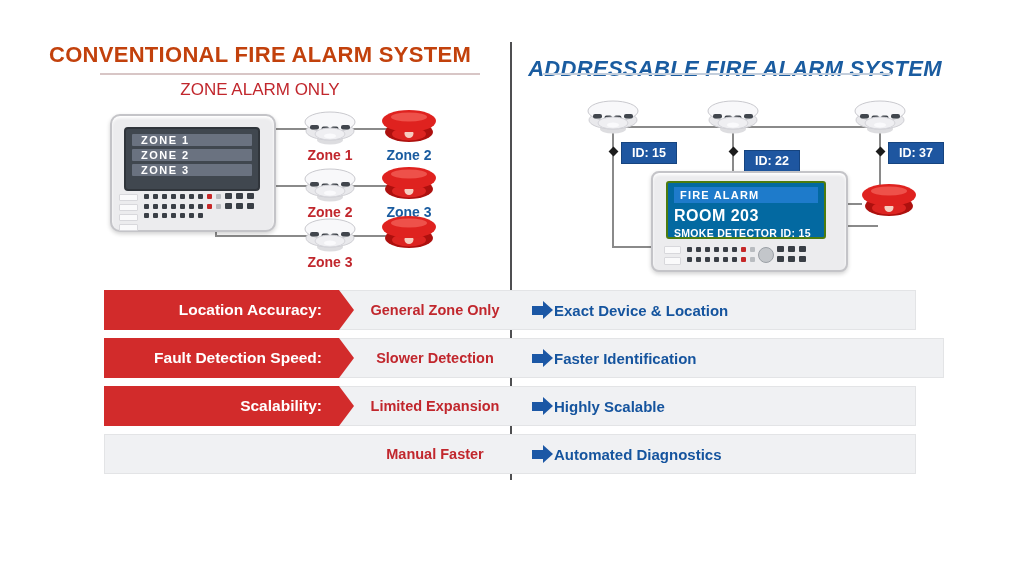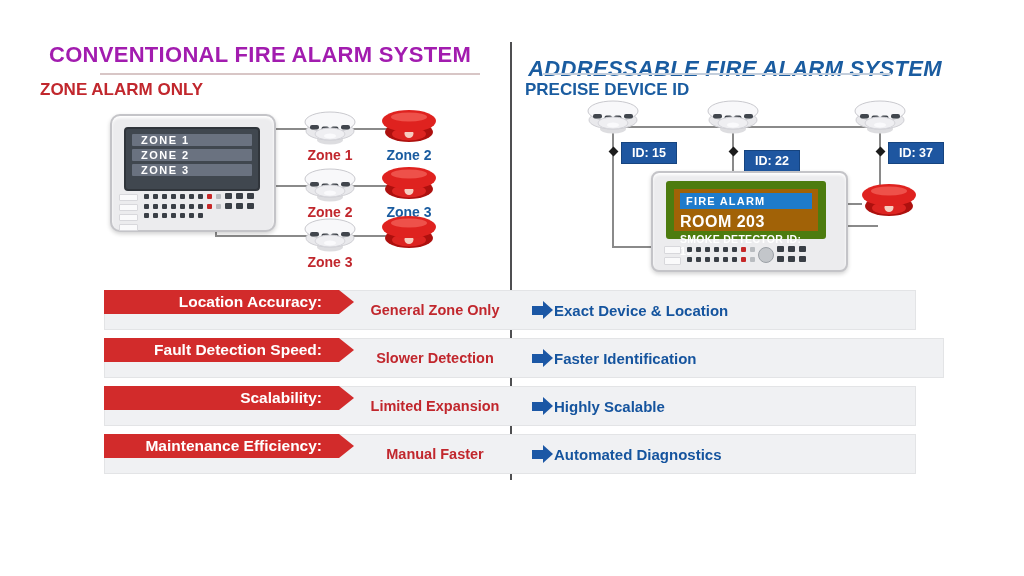--- a/index.html
+++ b/index.html
@@ -2,23 +2,23 @@
 <html><head>
 <meta charset="utf-8">
 <style>
   html,body{margin:0;padding:0;background:#ffffff;}
   .stage{position:relative;width:1024px;height:576px;background:#ffffff;overflow:hidden;
          font-family:"Liberation Sans",sans-serif;}
   .abs{position:absolute;}
 
   
   .col-title{font-size:22px;font-weight:800;text-align:center;letter-spacing:.3px;margin:0;}
-  .col-title.red{color:#a21caf;}
+  .col-title.red{color:#c2410c;}
   .col-title.blue{color:#1A5CA0;}
-  .col-sub{font-size:17px;font-weight:700;text-align:left;margin:0;}
+  .col-sub{font-size:17px;font-weight:400;text-align:center;margin:0;}
   .col-sub.red{color:#C1272D;}
   .col-sub.blue{color:#1A5CA0;}
   .hr{height:2px;}
   .v-divider{width:2px;background:#4F4F51;}
 
   
   .wire{background:#8A8A8A;}
   .diamond{width:7px;height:7px;background:#1c1c1c;transform:rotate(45deg);}
 
   
@@ -32,39 +32,39 @@
   .slat{width:17px;height:5px;background:#FAFAFB;border:1px solid #D8D8DC;border-radius:1px;}
   .btns{position:absolute;display:flex;flex-direction:column;gap:4px;}
   .btn-row{display:flex;gap:4px;align-items:center;}
   .sq{width:5px;height:5px;background:#3A3F46;border-radius:1px;flex:0 0 auto;}
   .sq.red{background:#C62828;}
   .sq.gray{background:#B9BCC0;}
   .sq.big{width:7px;height:6px;}
   .knob{width:14px;height:14px;border-radius:50%;background:#C3C6CA;border:1px solid #9BA0A6;}
 
   
-  .alarm-screen{background:#a16207;border:8px solid #4d7c0f;border-radius:3px;
+  .alarm-screen{background:#0369a1;border:2px solid #4d7c0f;border-radius:3px;
                 padding:4px 6px;box-sizing:border-box;}
   .alarm-head{background:#1E7BCB;color:#fff;font-size:11px;font-weight:700;
               letter-spacing:1.2px;padding:2px 6px;}
   .alarm-room{color:#fff;font-size:16px;font-weight:800;margin-top:4px;letter-spacing:.5px;}
   .alarm-detail{color:#fff;font-size:10.5px;font-weight:700;margin-top:2px;letter-spacing:.3px;}
 
   
   .id-badge{background:#1E56A0;color:#fff;font-size:12.5px;font-weight:700;
             display:flex;align-items:center;justify-content:center;
             border:1px solid #16447F;}
   .dev-label{font-size:14px;font-weight:700;text-align:center;}
   .dev-label.red{color:#C1272D;}
   .dev-label.blue{color:#1A5CA0;}
 
   
   .crow{position:absolute;left:104px;width:812px;height:40px;}
   .row-bg{position:absolute;inset:0;background:#F0F1F3;border:1px solid #E3E4E6;box-sizing:border-box;}
-  .ribbon{position:absolute;left:0;top:0;width:250px;height:24px;background:#D22B2B;
+  .ribbon{position:absolute;left:0;top:0;width:250px;height:40px;background:#D22B2B;
           clip-path:polygon(0 0,calc(100% - 15px) 0,100% 50%,calc(100% - 15px) 100%,0 100%);
           color:#fff;font-size:15.5px;font-weight:700;display:flex;align-items:center;
           justify-content:flex-end;padding-right:32px;box-sizing:border-box;}
   .lval{position:absolute;left:252px;width:158px;height:40px;display:flex;align-items:center;
         justify-content:center;color:#C1272D;font-size:14.5px;font-weight:700;}
   .rval{position:absolute;left:428px;height:40px;display:flex;align-items:center;gap:11px;
         color:#15549E;font-size:15px;font-weight:700;}
   .arrow-icon{position:relative;width:11px;height:9px;background:#1B57A5;flex:0 0 auto;}
   .arrow-icon::after{content:'';position:absolute;left:11px;top:-5px;width:0;height:0;
         border-top:9.5px solid transparent;border-bottom:9.5px solid transparent;
@@ -105,23 +105,20 @@
   </div>
   <div class="abs hr" style="left:100px;top:73px;width:380px;background:#D8C6C6;"></div>
   <div class="abs" style="left:40px;top:80px;width:440px;">
     <h2 class="col-sub red">ZONE ALARM ONLY</h2>
   </div>
 
   <div class="abs" style="left:525px;top:56px;width:420px;font-style:italic;">
     <h1 class="col-title blue">ADDRESSABLE FIRE ALARM SYSTEM</h1>
   </div>
   <div class="abs hr" style="left:543px;top:73px;width:348px;background:#C3CEDC;"></div>
-  <div class="abs" style="left:525px;top:80px;width:420px;">
-    <h2 class="col-sub blue">PRECISE DEVICE ID</h2>
-  </div>
 
   <div class="abs v-divider" style="left:510px;top:42px;height:438px;"></div>
 
   <div class="abs wire" style="left:270px;top:128px;width:122px;height:2px;"></div>
   <div class="abs wire" style="left:270px;top:185px;width:122px;height:2px;"></div>
   <div class="abs wire" style="left:215px;top:226px;width:2px;height:11px;"></div>
   <div class="abs wire" style="left:215px;top:235px;width:177px;height:2px;"></div>
 
   <div class="abs panel" style="left:110px;top:114px;width:162px;height:114px;">
     <div class="screen" style="left:12px;top:11px;width:132px;height:60px;">
@@ -300,21 +297,20 @@
     <div class="ribbon">Scalability:</div>
     <div class="lval">Limited Expansion</div>
     <div class="rval">
       <span class="arrow-icon"></span>
       <span>Highly Scalable</span>
     </div>
   </div>
 
   <div class="crow" style="top:434px;">
     <div class="row-bg"></div>
-    <div class="ribbon">Maintenance Efficiency:</div>
     <div class="lval">Manual Faster</div>
     <div class="rval">
       <span class="arrow-icon"></span>
       <span>Automated Diagnostics</span>
     </div>
   </div>
 
 </div>
 
 </body></html>

